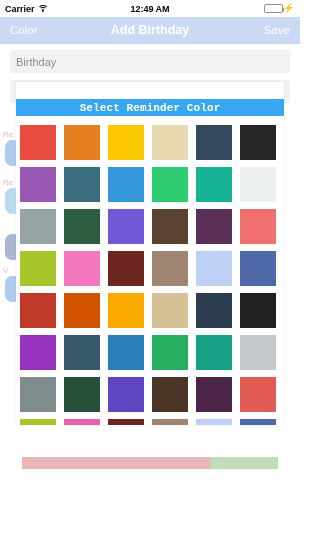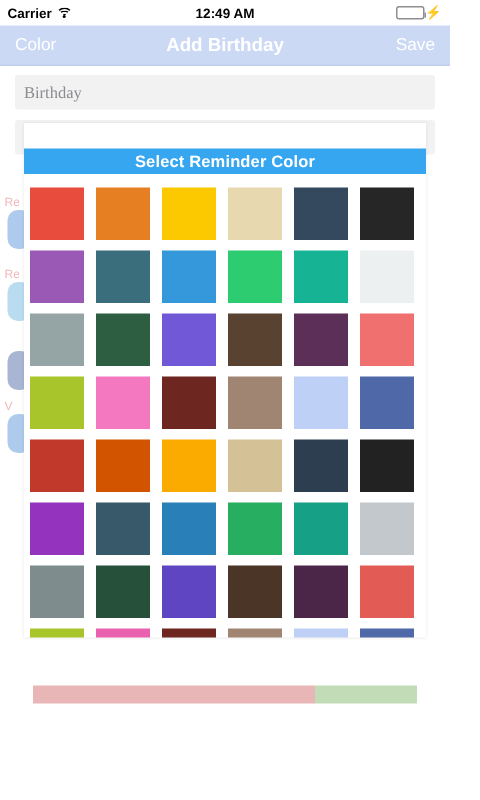--- a/index.html
+++ b/index.html
@@ -58,36 +58,37 @@
   .nav-save{ margin-left:auto; }
 
   
   .form-area{ position:absolute; left:0; top:44px; width:300px; bottom:0; background:#fff; }
   .field{
     position:absolute; left:10px; width:280px; height:23px;
     background:#f2f2f2; border-radius:2px;
     display:flex; align-items:center; padding:0 6px;
     font-size:11px; color:#8b8b90;
   }
-  .field.f1{ top:6px;font-family:Liberation Serif, serif; }
+  .field.f1{ top:6px; }
   .field.f2{ top:36px; }
 
   
   .bg-row{ position:absolute; left:0; width:300px; height:40px; }
   .bg-label{
     position:absolute; left:3px; font-size:8px; color:#f2b7bd;
     font-weight:normal; white-space:nowrap;
   }
   .bg-pill{ position:absolute; left:5px; width:16px; height:26px; border-radius:7px; }
 
   
   .popup{
     position:absolute; left:16px; top:82px; width:268px; height:343px;
     background:#ffffff; box-shadow:0 0 2px rgba(0,0,0,0.10);
     overflow:hidden;
+    font-family:Liberation Mono, monospace;
   }
   .popup-header{
     position:absolute; left:0; top:17px; width:268px; height:17px;
     background:#36a6f0; color:#ffffff; font-size:11px; font-weight:bold;
     display:flex; align-items:center; justify-content:center; letter-spacing:0.1px;
   }
   .grid{
     position:absolute; left:4px; top:43px; width:260px;
     display:grid; grid-template-columns:repeat(6, 36px);
     gap:7px 8px;

